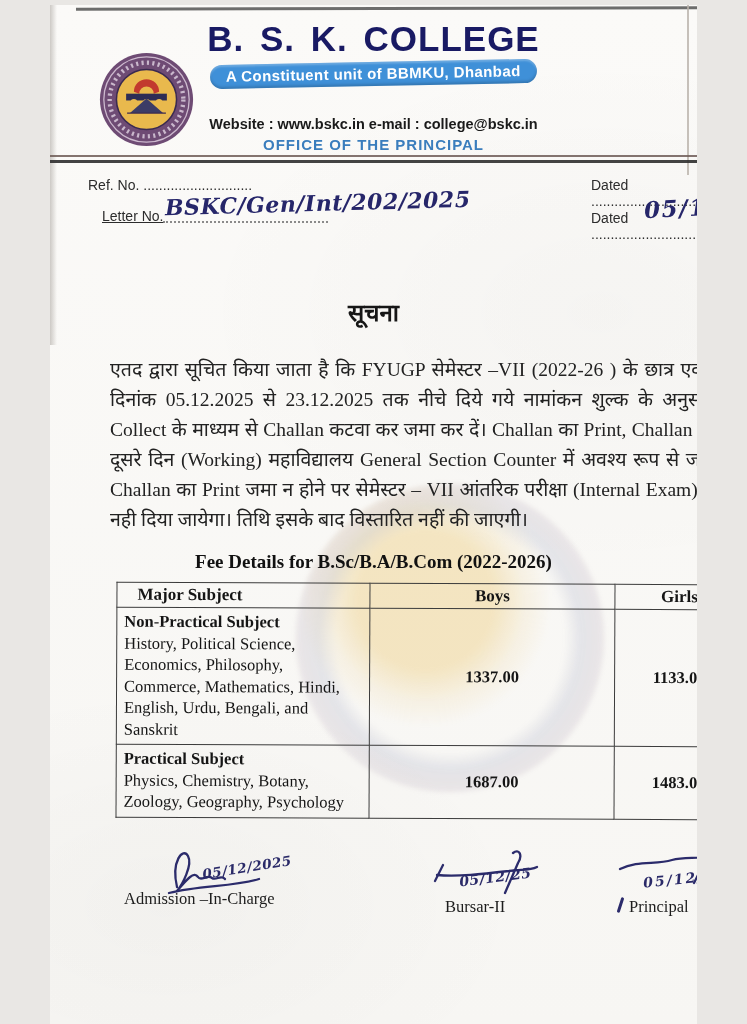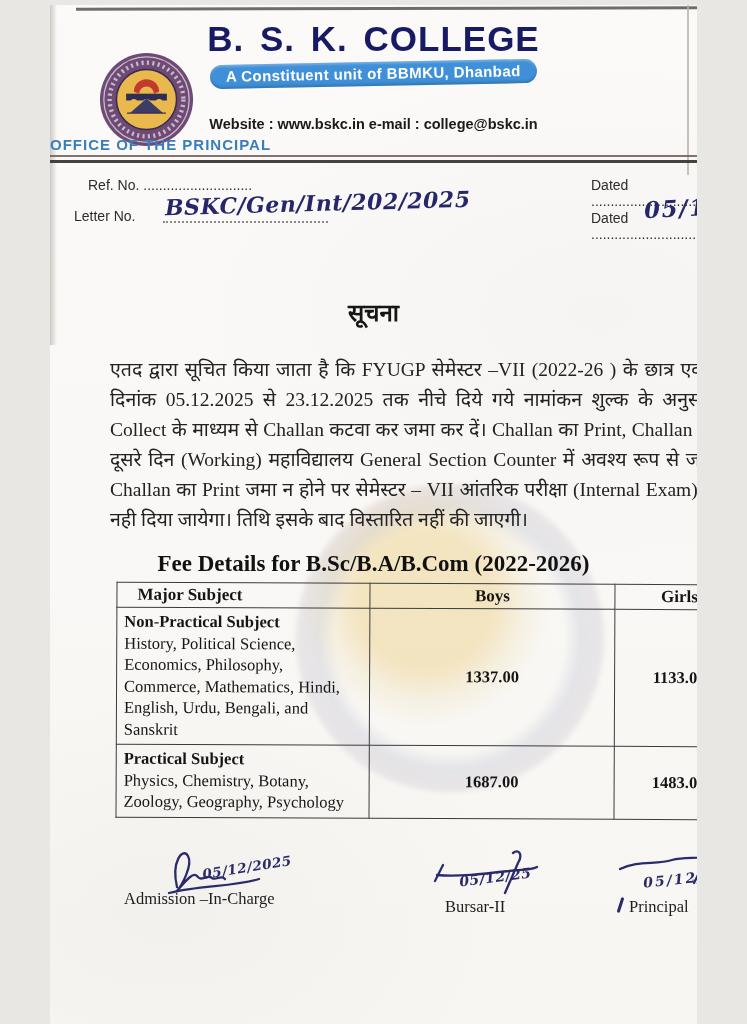--- a/index.html
+++ b/index.html
@@ -29,34 +29,34 @@
     font-weight:bold;font-size:35px;letter-spacing:1px;word-spacing:5px;color:#191a64;}
   .badge-wrap{left:0;right:0;top:57px;text-align:center;}
   .badge{display:inline-block;background:#3f90d8;color:#fff;font-family:"Liberation Sans",sans-serif;
     font-weight:bold;font-size:15px;padding:3px 16px 4px;border-radius:14px;letter-spacing:.4px;
     box-shadow:inset 0 -2px 3px rgba(0,0,0,.18), inset 0 2px 2px rgba(255,255,255,.25);
     transform:rotate(-1.1deg);}
   .addr{left:0;right:0;top:89px;text-align:center;font-family:"Liberation Sans",sans-serif;
     font-weight:bold;font-size:15.5px;color:#151515;letter-spacing:.2px;}
   .web{left:0;right:0;top:111px;text-align:center;font-family:"Liberation Sans",sans-serif;
     font-weight:bold;font-size:14.5px;color:#1a1a1a;}
-  .office{left:0;right:0;top:131px;font-family:"Liberation Sans",sans-serif;
+  .office{left:0;right:0;top:131px;text-align:center;font-family:"Liberation Sans",sans-serif;
     font-weight:bold;font-size:15px;color:#3a7dbd;letter-spacing:1px;}
   .rule1{left:0;right:0;top:150px;height:2px;background:#6e5c57;opacity:.85;}
   .rule2{left:0;right:0;top:155px;height:2.5px;background:#2f2f2f;opacity:.9;}
   
   .ref-label{font-family:"Liberation Sans",sans-serif;font-size:14px;color:#2c2c2c;}
   .hw{font-family:"DejaVu Serif",serif;font-style:italic;font-weight:600;color:#26266a;}
   .dotline{border-bottom:2px dotted #666;opacity:.75;}
   
   .notice-title{left:0;right:0;top:290px;text-align:center;font-weight:bold;font-size:24px;color:#161616;}
   .body-text{left:60px;width:644px;top:350px;font-size:19.5px;line-height:30px;
     text-align:justify;color:#222;}
   
-  .fee-title{left:0;right:0;top:546px;text-align:center;font-weight:bold;font-size:23px;color:#111;}
+  .fee-title{left:0;right:0;top:546px;text-align:center;font-weight:bold;font-size:19px;color:#111;}
   table.fees{position:absolute;left:66px;top:578px;width:628px;border-collapse:collapse;
     transform:rotate(.25deg);}
   table.fees th, table.fees td{border:1.6px solid #3c3c3c;font-size:16.5px;color:#151515;}
   table.fees th{padding:2px 20px;font-size:17px;}
   th.c1{text-align:left;width:212px;}
   th.c2,th.c3{text-align:center;}
   td.subj{padding:3px 6px 4px 7px;line-height:21.5px;vertical-align:top;}
   td.amount{text-align:center;vertical-align:middle;font-weight:bold;font-size:17px;}
   .subj-bold{font-weight:bold;}
   
@@ -97,21 +97,21 @@
   <div class="abs badge-wrap">
     <span class="badge">A Constituent unit of BBMKU, Dhanbad</span>
   </div>
   <div class="abs web">Website : www.bskc.in   e-mail : college@bskc.in</div>
   <div class="abs office">OFFICE OF THE PRINCIPAL</div>
   <div class="abs rule1"></div>
   <div class="abs rule2"></div>
 
   <div class="abs ref-label" style="left:38px;top:172px;">Ref. No. ............................</div>
   <div class="abs ref-label" style="left:541px;top:172px;">Dated ............................</div>
-  <div class="abs ref-label" style="left:24px;top:203px;">Letter No.</div>
+  <div class="abs ref-label" style="left:52px;top:203px;text-decoration:underline;">Letter No.</div>
   <div class="abs dotline" style="left:113px;top:196px;width:165px;height:20px;"></div>
   <div class="abs hw" style="left:115px;top:185px;font-size:22px;transform:rotate(-1.6deg);letter-spacing:.5px;">BSKC/Gen/Int/202/2025</div>
   <div class="abs ref-label" style="left:541px;top:205px;">Dated ...............................</div>
   <div class="abs hw" style="left:594px;top:188px;font-size:23px;transform:rotate(-3deg);letter-spacing:1.5px;">05/12/25</div>
 
   <div class="abs notice-title">सूचना</div>
   <div class="abs body-text">एतद द्वारा सूचित किया जाता है कि FYUGP सेमेस्टर –VII (2022-26 ) के छात्र एवं छात्राएँ दिनांक 05.12.2025 से 23.12.2025 तक नीचे दिये गये नामांकन शुल्क के अनुसार SBI Collect के माध्यम से Challan कटवा कर जमा कर दें। Challan का Print, Challan कटने के दूसरे दिन (Working) महाविद्यालय General Section Counter में अवश्य रूप से जमा करें। Challan का Print जमा न होने पर सेमेस्टर – VII आंतरिक परीक्षा (Internal Exam) में बैठने नही दिया जायेगा। तिथि इसके बाद विस्तारित नहीं की जाएगी।</div>
 
   <div class="abs fee-title">Fee Details for B.Sc/B.A/B.Com (2022-2026)</div>
   <table class="fees">

